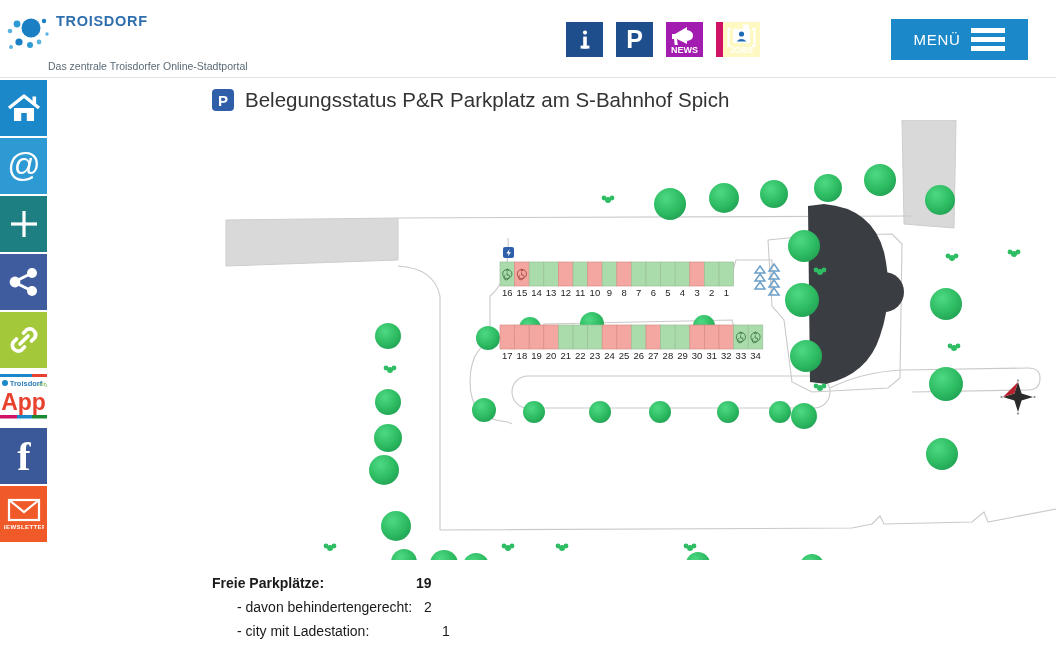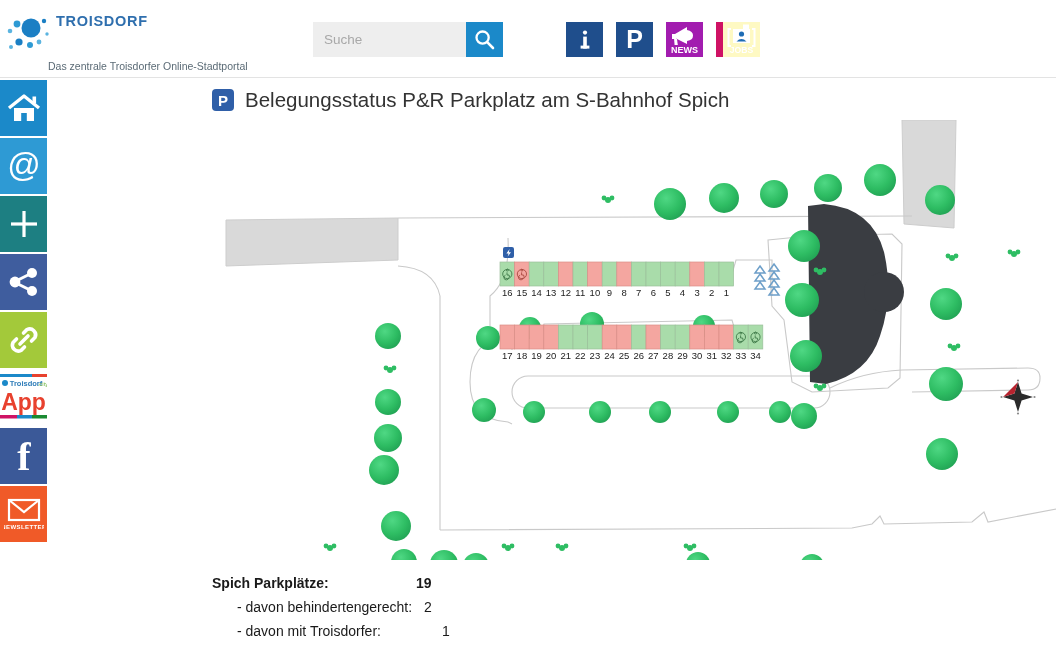--- a/index.html
+++ b/index.html
@@ -133,29 +133,20 @@
       <circle cx="13" cy="28" r="3.6" fill="#1b7fc4"></circle>
       <circle cx="24" cy="31" r="3.0" fill="#2e9ad4"></circle>
       <circle cx="33" cy="28" r="2.4" fill="#5bb4e0"></circle>
       <circle cx="5" cy="33" r="2.0" fill="#5bb4e0"></circle>
       <circle cx="41" cy="20" r="1.7" fill="#5bb4e0"></circle>
     </svg>
     <div id="logo-word-troisdorf">TROISDORF</div>
     <div id="logo-sub">Das zentrale Troisdorfer Online-Stadtportal</div>
   </div>
 
-  <div id="search-wrap">
-    <input id="search-input" type="text" placeholder="Suche" style="">
-    <div id="search-button">
-      <svg width="21" height="21" viewBox="0 0 21 21">
-        <circle cx="8.6" cy="8.6" r="6.1" fill="none" stroke="#fff" stroke-width="2.3"></circle>
-        <line x1="13.2" y1="13.2" x2="19" y2="19" stroke="#fff" stroke-width="2.6" stroke-linecap="round"></line>
-      </svg>
-    </div>
-  </div>
 
   <div class="hdr-icon" id="hi-info">
     <svg width="26" height="26" viewBox="0 0 26 26">
       <circle cx="13" cy="5.6" r="2.1" fill="#fff"></circle>
       <rect x="11.2" y="9.6" width="3.6" height="12" fill="#fff"></rect>
       <rect x="8.6" y="18.6" width="8.8" height="3" fill="#fff"></rect>
     </svg>
   </div>
   <div class="hdr-icon" id="hi-park">
     <span style="color:#fff;font-size:25px;font-weight:bold;line-height:1;">P</span>
@@ -197,20 +188,28 @@
         <path d="M29 7 L31.5 7 L31.5 24 L29 24"></path>
       </g>
       <rect x="10" y="7" width="17" height="14" fill="#fff"></rect>
       <circle cx="18.5" cy="12" r="2.6" fill="#1e6cb5"></circle>
       <path d="M13.5 19.5 Q18.5 14.6 23.5 19.5 Z" fill="#1e6cb5"></path>
       <rect x="20" y="2.5" width="6" height="4.5" fill="#fff"></rect>
       <text x="18.5" y="31" font-family="Liberation Sans, sans-serif" font-size="8.6" font-weight="bold" fill="#fff" text-anchor="middle">JOBS</text>
     </svg>
   </div>
 
+  <div id="menu-button">
+    <span id="menu-label">MENÜ</span>
+    <span id="menu-bars">
+        <i></i>
+        <i></i>
+        <i></i>
+      </span>
+  </div>
 </div>
 
 <div id="sidebar">
 
   <div class="side-item" style="background:#1b89c9;">
     <svg width="34" height="32" viewBox="0 0 34 32">
       <path d="M2 16 L17 4 L32 16" fill="none" stroke="#fff" stroke-width="3.4" stroke-linejoin="round"></path>
       <rect x="25.5" y="4.5" width="3.6" height="7" fill="#fff"></rect>
       <rect x="7" y="16" width="20" height="13" fill="#fff"></rect>
       <rect x="14.2" y="21" width="5.6" height="8" fill="#1b89c9"></rect>
@@ -566,26 +565,26 @@
             <circle cx="16.5" cy="0" r="1.1"></circle>
           <circle cx="0" cy="16.5" r="1.1"></circle>
             <circle cx="-16.5" cy="0" r="1.1"></circle>
         </g>
       </g>
     </svg>
   </div>
 
   <div id="stats">
     <div class="stat-row" id="stat-free">
-      <span class="lbl">Spich Parkplätze:</span>
+      <span class="lbl">Freie Parkplätze:</span>
       <span class="val">19</span>
     </div>
     <div class="stat-row" id="stat-acc">
       <span class="lbl">- davon behindertengerecht:</span>
       <span class="val">2</span>
     </div>
     <div class="stat-row" id="stat-chg">
-      <span class="lbl">- davon mit Troisdorfer:</span>
+      <span class="lbl">- city mit Ladestation:</span>
       <span class="val">1</span>
     </div>
   </div>
 
 </div>
 
 </body></html>

